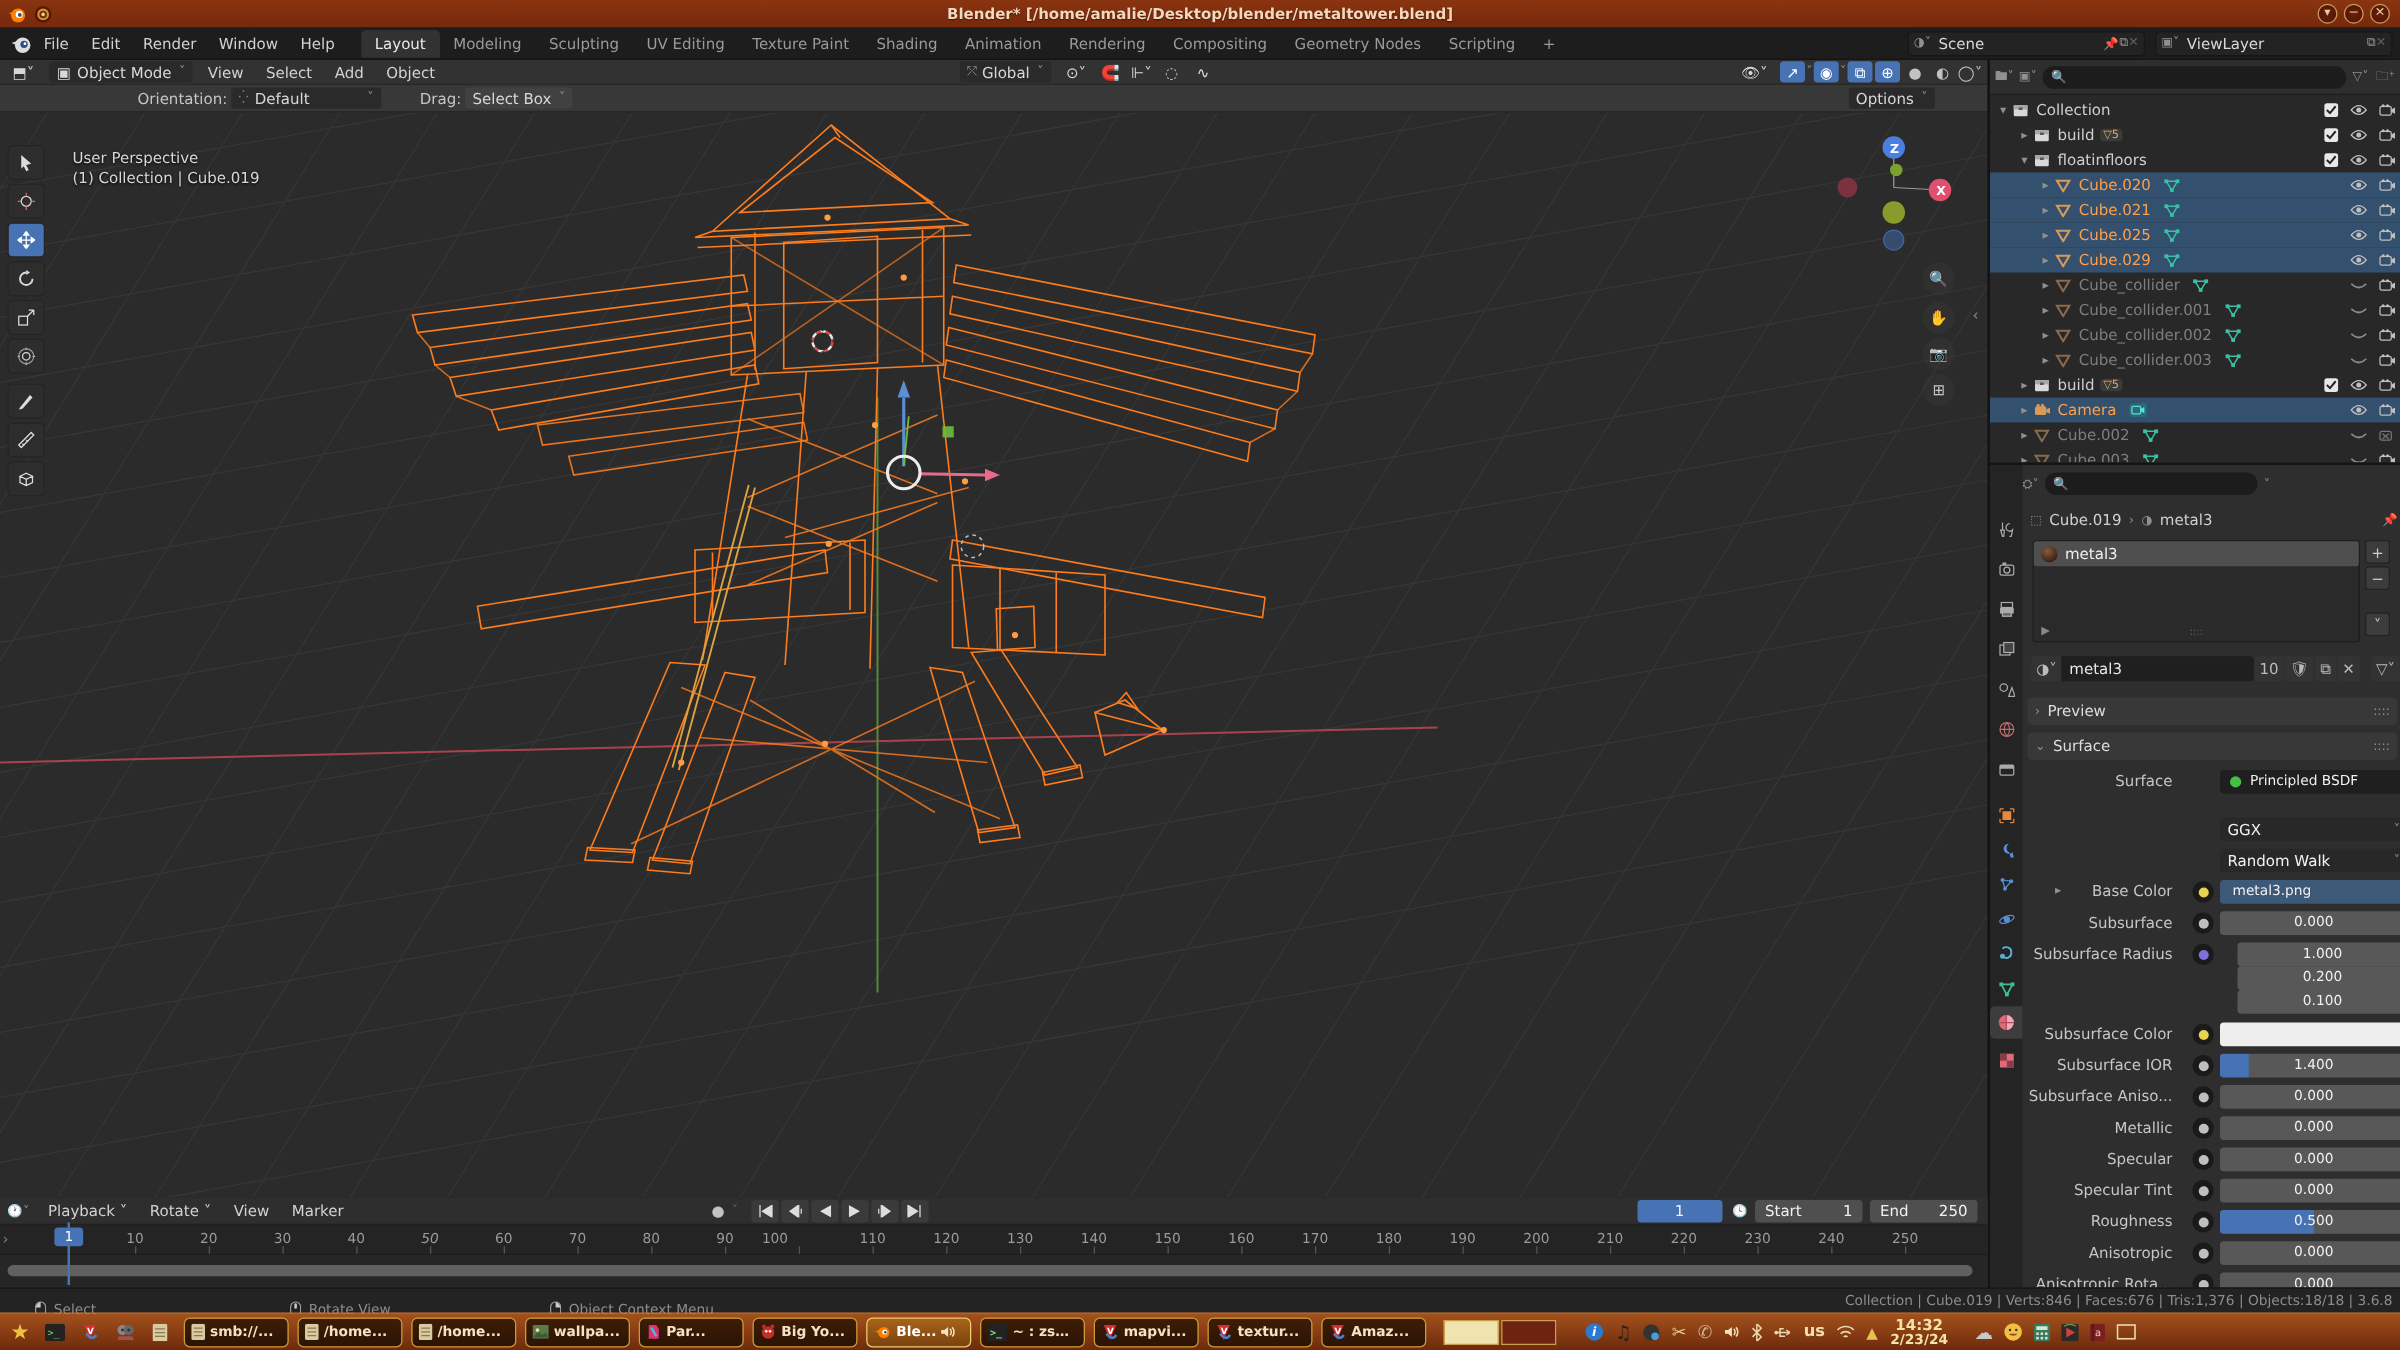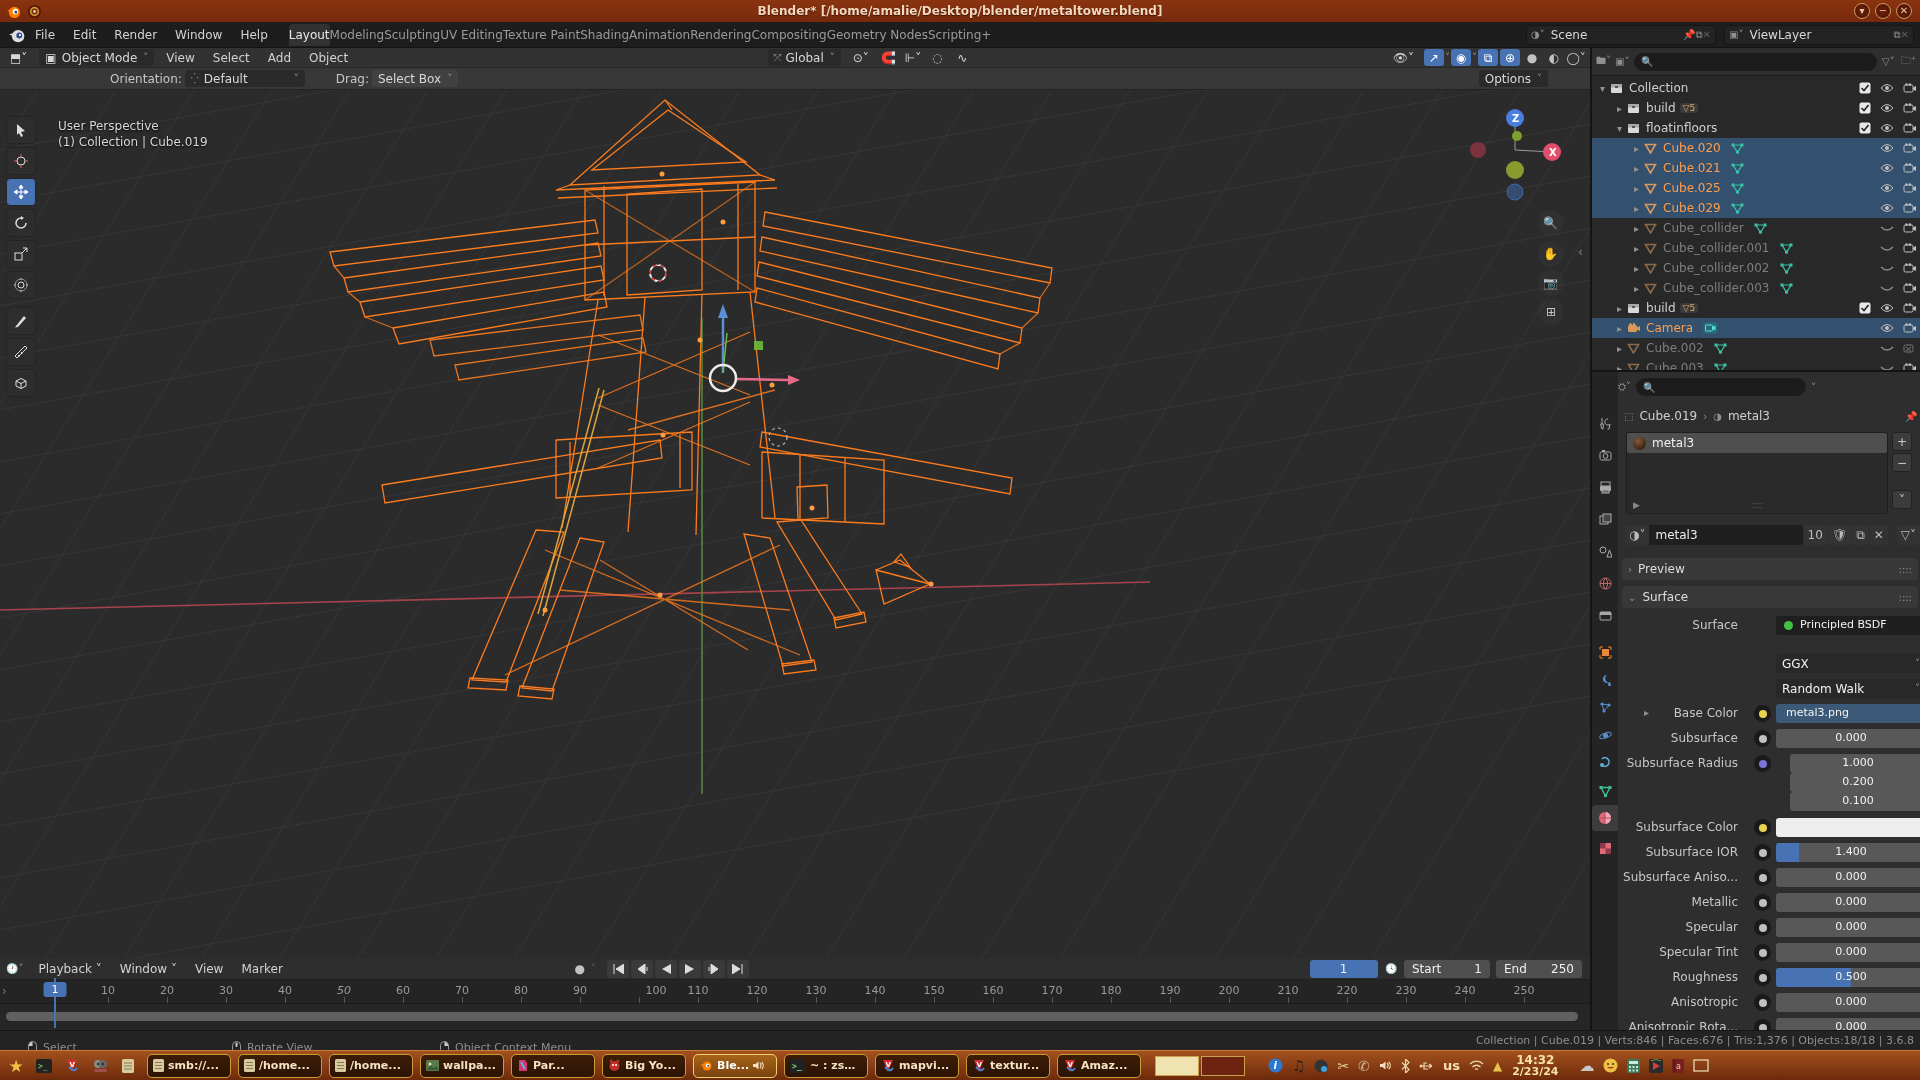--- a/index.html
+++ b/index.html
@@ -17,21 +17,21 @@
   .tb-ico { width:15px; height:15px; margin-left:6px; z-index:2; }
   .winbtn { width:16px; height:16px; border-radius:50%; margin-left:5px;
     background:radial-gradient(#6b1f08,#4c1404); border:1px solid #c99a5a;
     color:#e8c9a0; font-size:10px; line-height:14px; text-align:center; z-index:2; }
   #winbtns { position:absolute; right:8px; top:3px; display:flex; }
 
   
   #menubar { position:absolute; left:0; top:22px; width:1920px; height:26px;
     background:#1d1d1d; display:flex; align-items:center; border-bottom:1px solid #141414; }
   .menu-item { padding:4px 9px; color:#d2d2d2; }
-  .ws-tab { padding:4px 0; color:#9a9a9a; border-radius:4px 4px 0 0; }
+  .ws-tab { padding:4px 11px; color:#9a9a9a; border-radius:4px 4px 0 0; }
   .ws-tab.active { background:#323232; color:#e8e8e8; }
   .idblock { display:flex; align-items:center; background:#232323; border:1px solid #161616;
     border-radius:4px; height:20px; padding:0 4px; margin-left:8px; }
   .idblock .lbl { padding:0 6px; color:#d8d8d8; }
   .mini { color:#909090; font-size:10px; }
   .dim { color:#5f5f5f; }
 
   
   #vp-header { position:absolute; left:0; top:48px; width:1590px; height:20px;
     background:#323232; display:flex; align-items:center; border-bottom:1px solid #272727; }
@@ -1332,21 +1332,21 @@
         </div>
       </div>
     </div>
 </div>
 
 <div id="timeline">
   <div id="tl-header">
     <span class="mini" style="margin-left:6px">🕐˅</span>
     <div id="tl-menus" style="display:flex; margin-left:6px">
         <div class="menu-item">Playback ˅</div>
-        <div class="menu-item">Window ˅</div>
+        <div class="menu-item">Rotate ˅</div>
         <div class="menu-item">View</div>
         <div class="menu-item">Marker</div>
       </div>
     <div style="flex:1"></div>
     <span class="tgl">●</span>
     <span class="mini dim">˅</span>
     <div class="transport">
       <span class="tp-btn">
           <svg width="12" height="10">
             <path d="M2,0 V10 M12,0 L4,5 L12,10 Z" stroke="#ddd" fill="#ddd"></path>
@@ -1403,21 +1403,21 @@
       <div class="tick-num" style="left: 344.1px; font-style: italic;">50</div>
       <div class="tick-mark" style="left: 344.1px;"></div>
       <div class="tick-num" style="left: 403.1px;">60</div>
       <div class="tick-mark" style="left: 403.1px;"></div>
       <div class="tick-num" style="left: 462.1px;">70</div>
       <div class="tick-mark" style="left: 462.1px;"></div>
       <div class="tick-num" style="left: 521.1px;">80</div>
       <div class="tick-mark" style="left: 521.1px;"></div>
       <div class="tick-num" style="left: 580.1px;">90</div>
       <div class="tick-mark" style="left: 580.1px;"></div>
-      <div class="tick-num" style="left: 656px;">100</div>
+      <div class="tick-num" style="left: 620px;">100</div>
       <div class="tick-mark" style="left: 639.1px;"></div>
       <div class="tick-num" style="left: 698.1px;">110</div>
       <div class="tick-mark" style="left: 698.1px;"></div>
       <div class="tick-num" style="left: 757.1px;">120</div>
       <div class="tick-mark" style="left: 757.1px;"></div>
       <div class="tick-num" style="left: 816.1px;">130</div>
       <div class="tick-mark" style="left: 816.1px;"></div>
       <div class="tick-num" style="left: 875.1px;">140</div>
       <div class="tick-mark" style="left: 875.1px;"></div>
       <div class="tick-num" style="left: 934.1px;">150</div>

